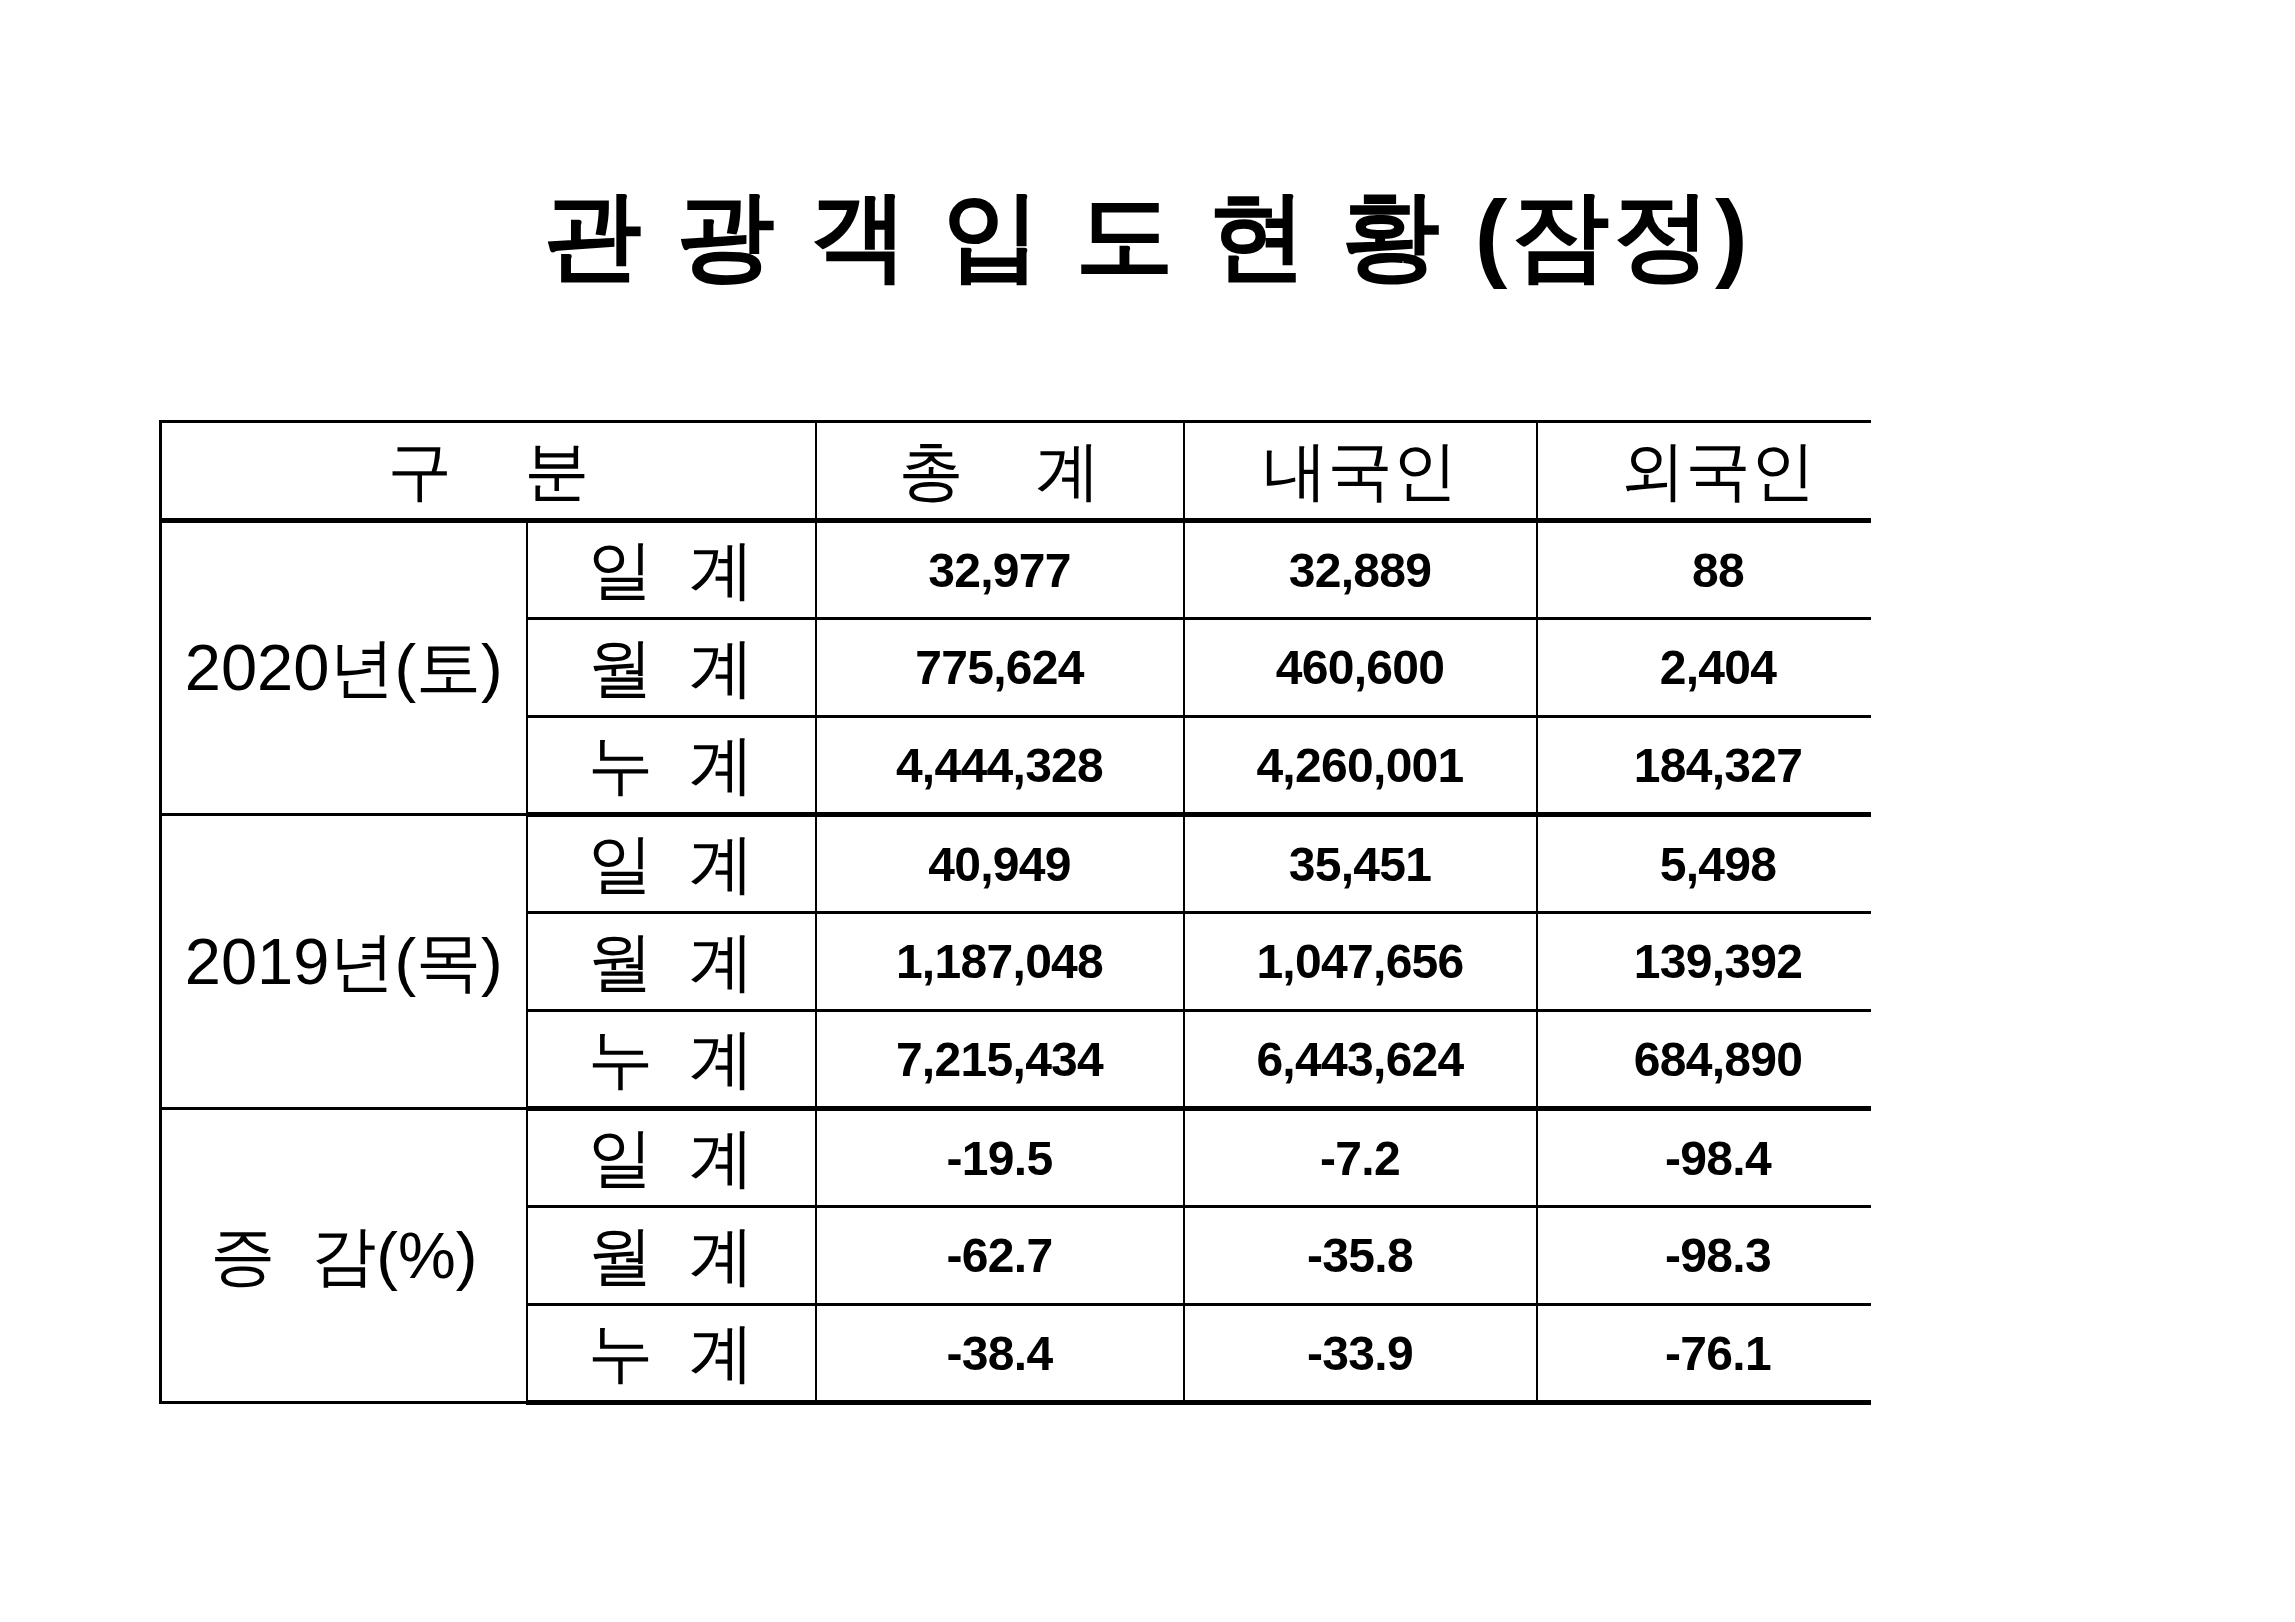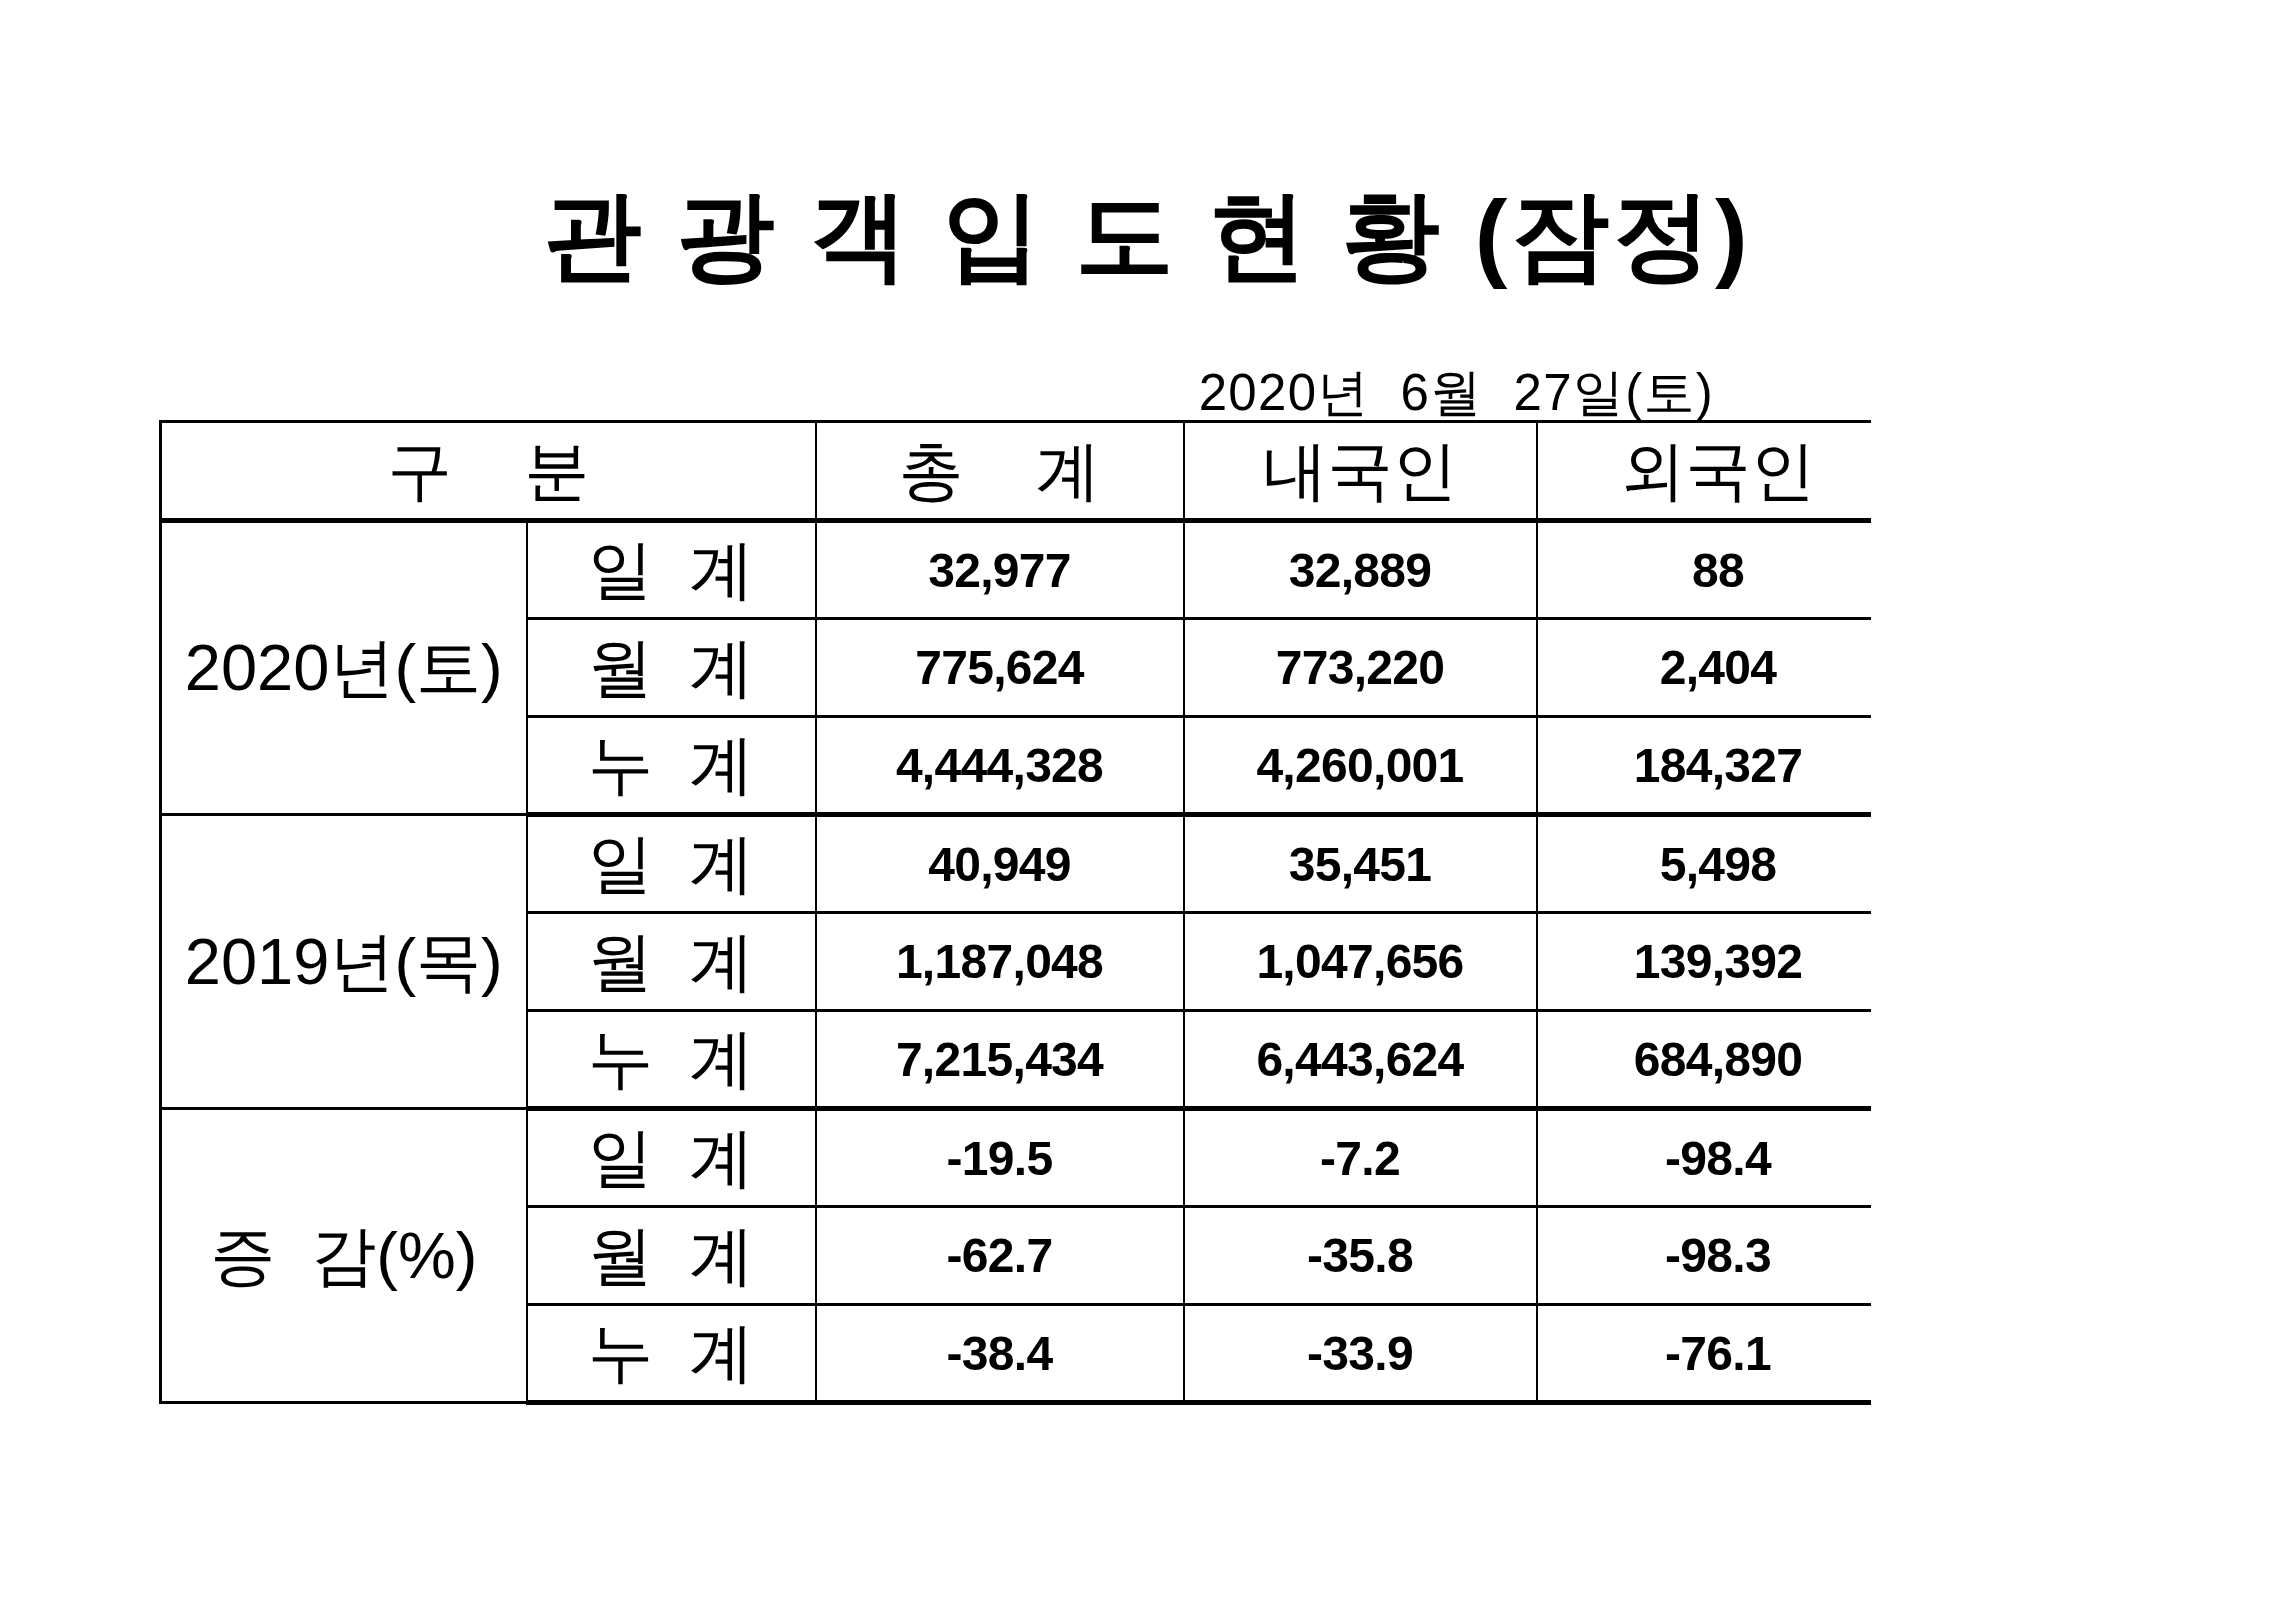--- a/index.html
+++ b/index.html
@@ -63,21 +63,20 @@
   .lbl { font-size: 65px; font-weight: 400; }
   .num { font-size: 48px; font-weight: 700; letter-spacing: -0.7px; }
   .rem { font-size: 48px; }
 </style>
 </head>
 <body>
 
 <div class="page">
 
   <div class="doc-title">관 광 객 입 도 현 황 (잠정)</div>
-  <div class="doc-date">2020년  6월  27일(토)</div>
 
   <table class="stats">
     <colgroup>
       <col style="width:366px">
       <col style="width:289px">
       <col style="width:368px">
       <col style="width:353px">
       <col style="width:363px">
       <col style="width:238px">
     </colgroup>
@@ -95,21 +94,21 @@
       <td class="lbl year" rowspan="3">2020년(토)</td>
       <td class="lbl">일  계</td>
       <td class="num">32,977</td>
       <td class="num">32,889</td>
       <td class="num">88</td>
       <td class="rem"></td>
     </tr>
     <tr class="row">
       <td class="lbl">월  계</td>
       <td class="num">775,624</td>
-      <td class="num">773,220</td>
+      <td class="num">460,600</td>
       <td class="num">2,404</td>
       <td class="rem"></td>
     </tr>
     <tr class="row group-end">
       <td class="lbl">누  계</td>
       <td class="num">4,444,328</td>
       <td class="num">4,260,001</td>
       <td class="num">184,327</td>
       <td class="rem"></td>
     </tr>

